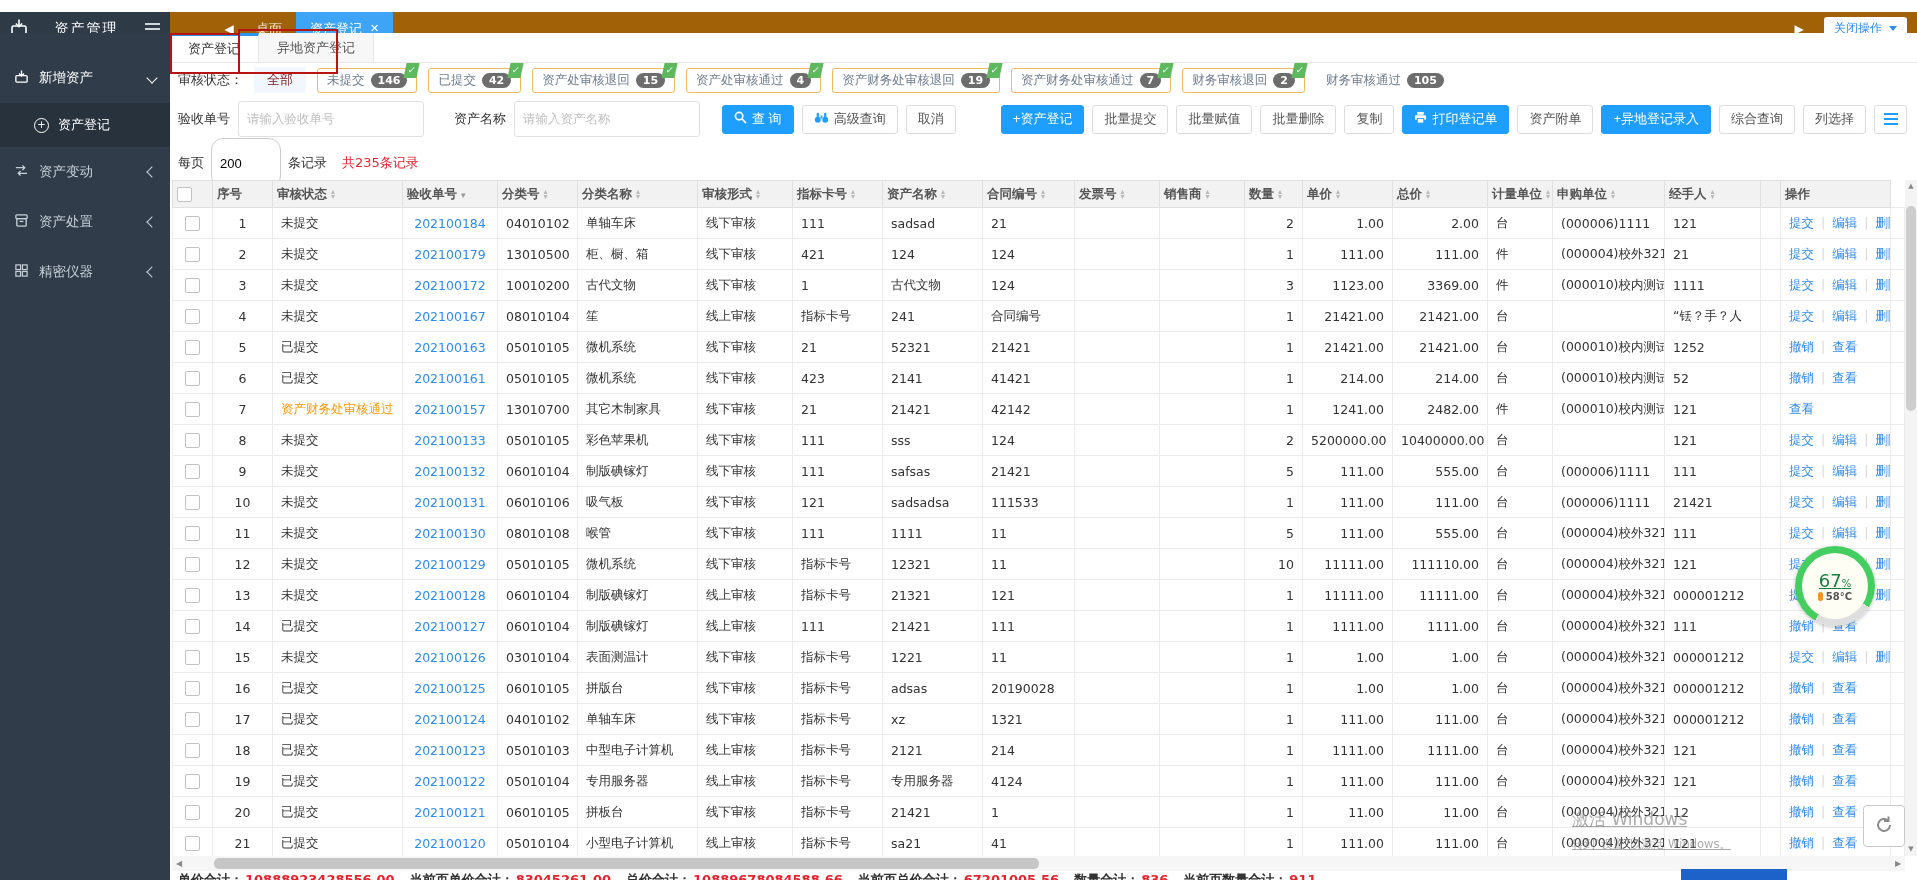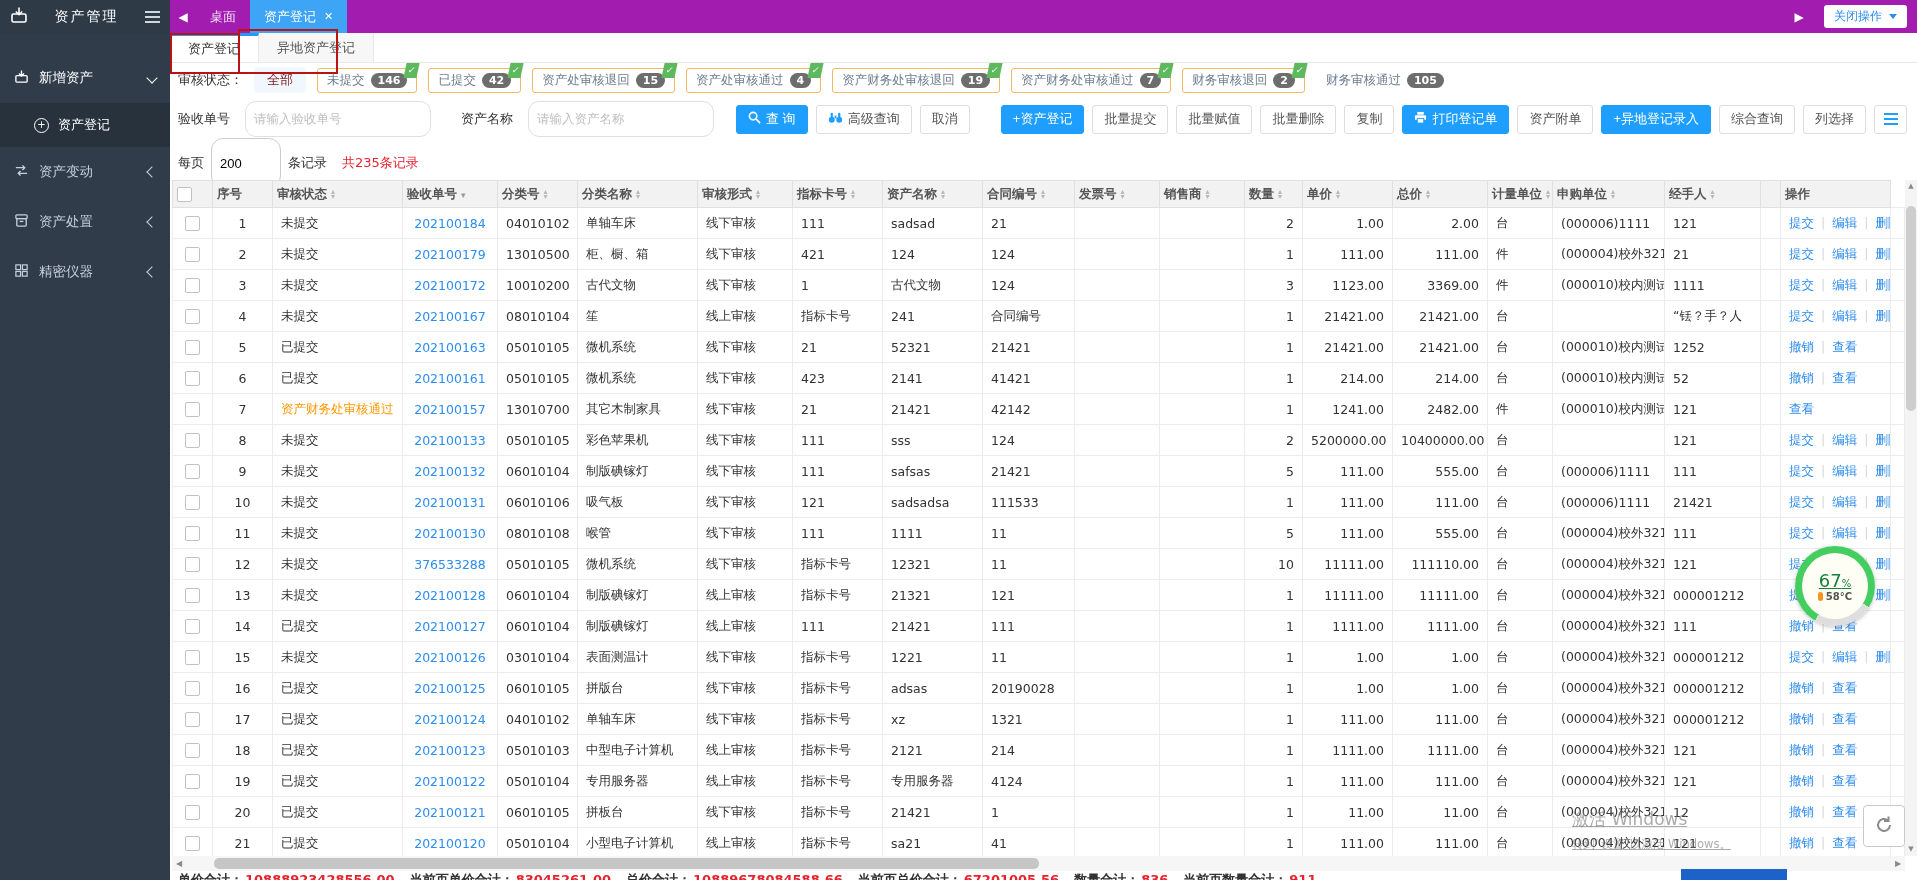--- a/index.html
+++ b/index.html
@@ -1,19 +1,19 @@
 <!DOCTYPE html>
 <html><head>
 <meta charset="utf-8">
 <style>
   html,body{margin:0;padding:0;background:#888;}
   .screen{position:relative;width:1917px;height:880px;background:#fff;overflow:hidden;
     font-family:"DejaVu Sans","Liberation Sans",sans-serif;font-size:12.5px;color:#333;}
   
-  .topbar{position:absolute;left:0;top:0;width:1917px;height:33px;background:#a21caf;display:flex;}
+  .topbar{position:absolute;left:0;top:12px;width:1917px;height:33px;background:#a16207;display:flex;gap:46px;}
   .brand{width:170px;height:33px;background:#2e3a46;display:flex;align-items:center;justify-content:space-between;
     padding:0 10px;box-sizing:border-box;color:#fff;flex:0 0 170px;}
   .brand-title{font-size:14px;letter-spacing:2px;}
   .bars{display:flex;flex-direction:column;gap:3px;cursor:pointer;}
   .bars i{display:block;width:15px;height:2px;background:#cfd7df;}
   .tabstrip{display:flex;align-items:stretch;flex:1;}
   .tab-arrow{width:26px;display:flex;align-items:center;justify-content:center;color:#fff;font-size:12px;cursor:pointer;}
   .tab{padding:0 14px;display:flex;align-items:center;gap:8px;color:rgba(255,255,255,.88);font-size:13px;cursor:pointer;}
   .tab.active{background:#3ea4f6;color:#fff;}
   .tab .close{font-size:11px;font-weight:bold;}
@@ -43,21 +43,21 @@
   .filter-row{height:34px;display:flex;align-items:center;padding-left:8px;gap:11px;font-size:13px;color:#333;}
   .all-link{color:#7f1d1d;background:#f0f7ff;padding:4px 13px;border-radius:2px;cursor:pointer;}
   .badge{position:relative;display:inline-flex;align-items:center;gap:6px;border:1px solid #f3b95f;border-radius:3px;
     background:#fff;padding:3px 9px;color:#6d7d90;font-size:12.5px;cursor:pointer;}
   .b-count{background:#6d6d6d;color:#fff;border-radius:9px;padding:1px 7px;font-size:11px;font-weight:bold;}
   .b-check{position:absolute;top:-6px;right:-2px;width:13px;height:15px;background:#5eb95e;color:#fff;font-size:9px;
     line-height:15px;text-align:center;transform:skewX(-12deg);}
   .badge.plain{border-color:transparent;}
   .search-row{height:44px;display:flex;align-items:center;padding:0 10px 0 8px;gap:8px;}
   .fld-label{font-size:13px;color:#333;}
-  .inp{width:168px;height:26px;border:1px solid #e0e0e0;border-radius:11px;padding:4px 8px;font-size:12.5px;color:#333;outline:none;margin-left:7px;}
+  .inp{width:168px;height:26px;border:1px solid #e0e0e0;border-radius:3px;padding:4px 8px;font-size:12.5px;color:#333;outline:none;}
   .inp::placeholder{color:#bfbfbf;}
   .btn{height:29px;display:inline-flex;align-items:center;justify-content:center;gap:5px;border:1px solid #ddd;border-radius:3px;
     background:#fff;color:#555;font-size:13px;padding:0 11px;cursor:pointer;white-space:nowrap;box-sizing:border-box;}
   .btn.primary{background:#1e9fff;border-color:#1e9fff;color:#fff;}
   .btn.square{width:33px;padding:0;}
   .blue-bars{display:flex;flex-direction:column;gap:3px;}
   .blue-bars i{display:block;width:14px;height:2px;background:#1e9fff;}
   .spacer{flex:1;}
   .pager-row{height:36px;display:flex;align-items:center;padding-left:8px;gap:7px;font-size:13px;color:#333;margin-top:4px;}
   .pp-input{width:52px;height:24px;border:1px solid #ccc;border-radius:12px;text-align:left;padding:12px 8px;font-size:13px;}
@@ -735,21 +735,21 @@
               <td>111</td>
               <td></td>
               <td class="c-ops"><span class="ops"><a>提交</a><a>编辑</a><a>删除</a></span></td>
               <td></td>
             </tr>
 
             <tr>
               <td class="c-cb"><span class="cb"></span></td>
               <td class="c-seq">12</td>
               <td><span>未提交</span></td>
-              <td class="c-receipt"><a>376533288</a></td>
+              <td class="c-receipt"><a>202100129</a></td>
               <td>05010105</td>
               <td>微机系统</td>
               <td>线下审核</td>
               <td>指标卡号</td>
               <td>12321</td>
               <td>11</td>
               <td></td>
               <td></td>
               <td class="num">10</td>
               <td class="num">11111.00</td>

